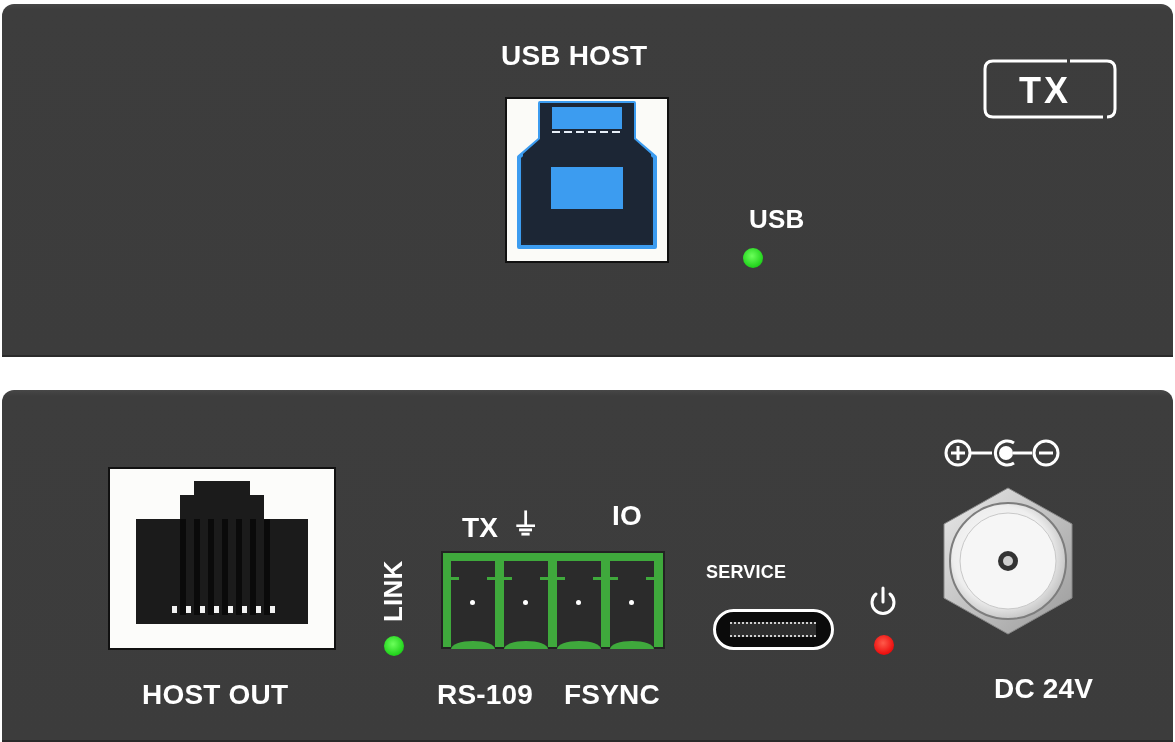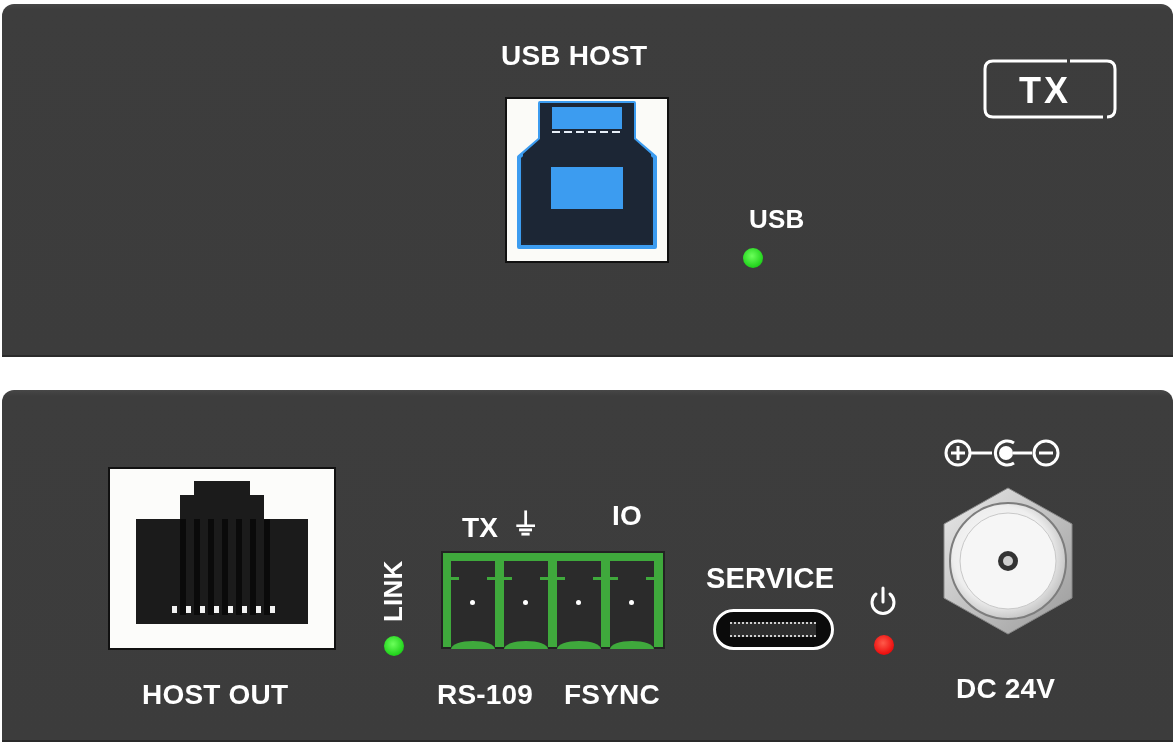--- a/index.html
+++ b/index.html
@@ -114,21 +114,21 @@
   <div class="pin" style="left:167px;">
       <div class="tab"></div>
       <div class="dot"></div>
       <div class="wave"></div>
     </div>
 </div>
 
 <div class="lbl" style="left:437px; top:679px;">RS-109</div>
 <div class="lbl" style="left:564px; top:679px;">FSYNC</div>
 
-<div class="lbl" style="left:706px; top:562px; font-size:29px;">SERVICE</div>
+<div class="lbl" style="left:706px; top:562px; font-size:18px;">SERVICE</div>
 <div id="usbc">
     <div class="tongue"></div>
   </div>
 
 <svg style="position:absolute; left:866px; top:585px;" width="34" height="34" viewBox="0 0 34 34">
   <path d="M10 9 A11 11 0 1 0 24 9" fill="none" stroke="#fff" stroke-width="3" stroke-linecap="round"></path>
   <line x1="17" y1="3" x2="17" y2="17" stroke="#fff" stroke-width="3" stroke-linecap="round"></line>
 </svg>
 <div class="led red" style="left:874px; top:635px;"></div>
 
@@ -157,13 +157,13 @@
           <stop offset="1" stop-color="#b9b9b9"></stop>
       </radialGradient>
     </defs>
     <polygon points="66,2 130,38 130,112 66,148 2,112 2,38" fill="url(#hexg)" stroke="#888" stroke-width="1"></polygon>
     <circle cx="66" cy="75" r="58" fill="url(#ring)" stroke="#7d7d7d" stroke-width="2"></circle>
     <circle cx="66" cy="75" r="48" fill="#f6f6f6" stroke="#c8c8c8" stroke-width="1"></circle>
     <circle cx="66" cy="75" r="10" fill="#333"></circle>
     <circle cx="66" cy="75" r="5" fill="#cfcfcf"></circle>
   </svg>
 </div>
-<div class="lbl" style="left:956px; top:673px;">DC 24V</div>
+<div class="lbl" style="left:994px; top:673px;">DC 24V</div>
 
 </body></html>

